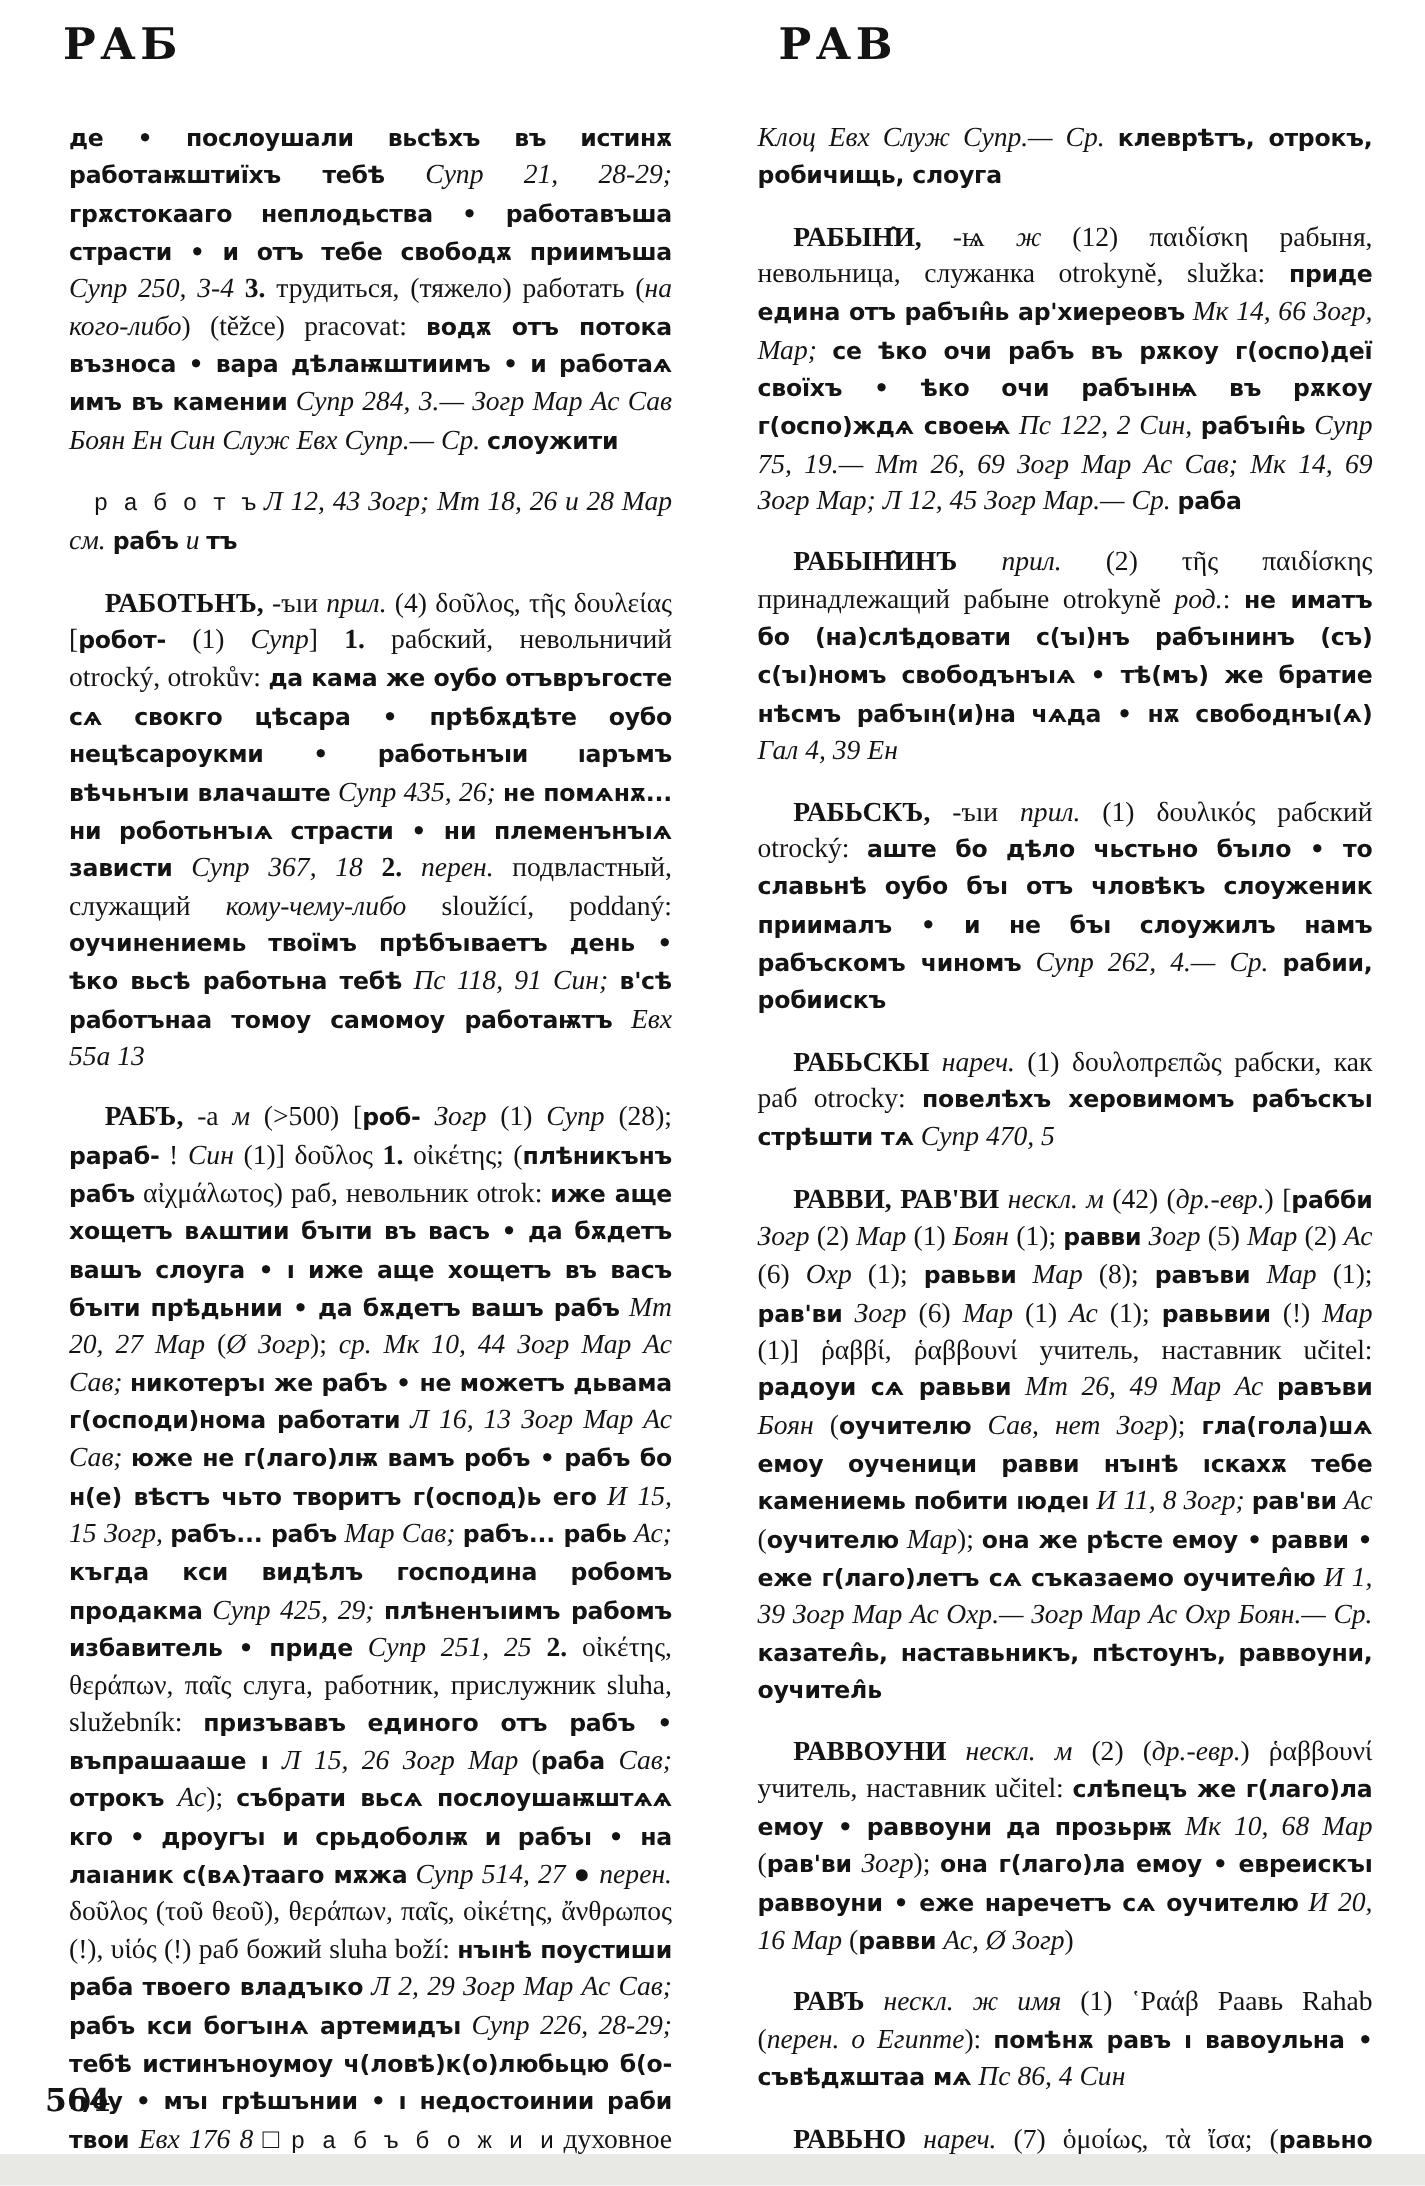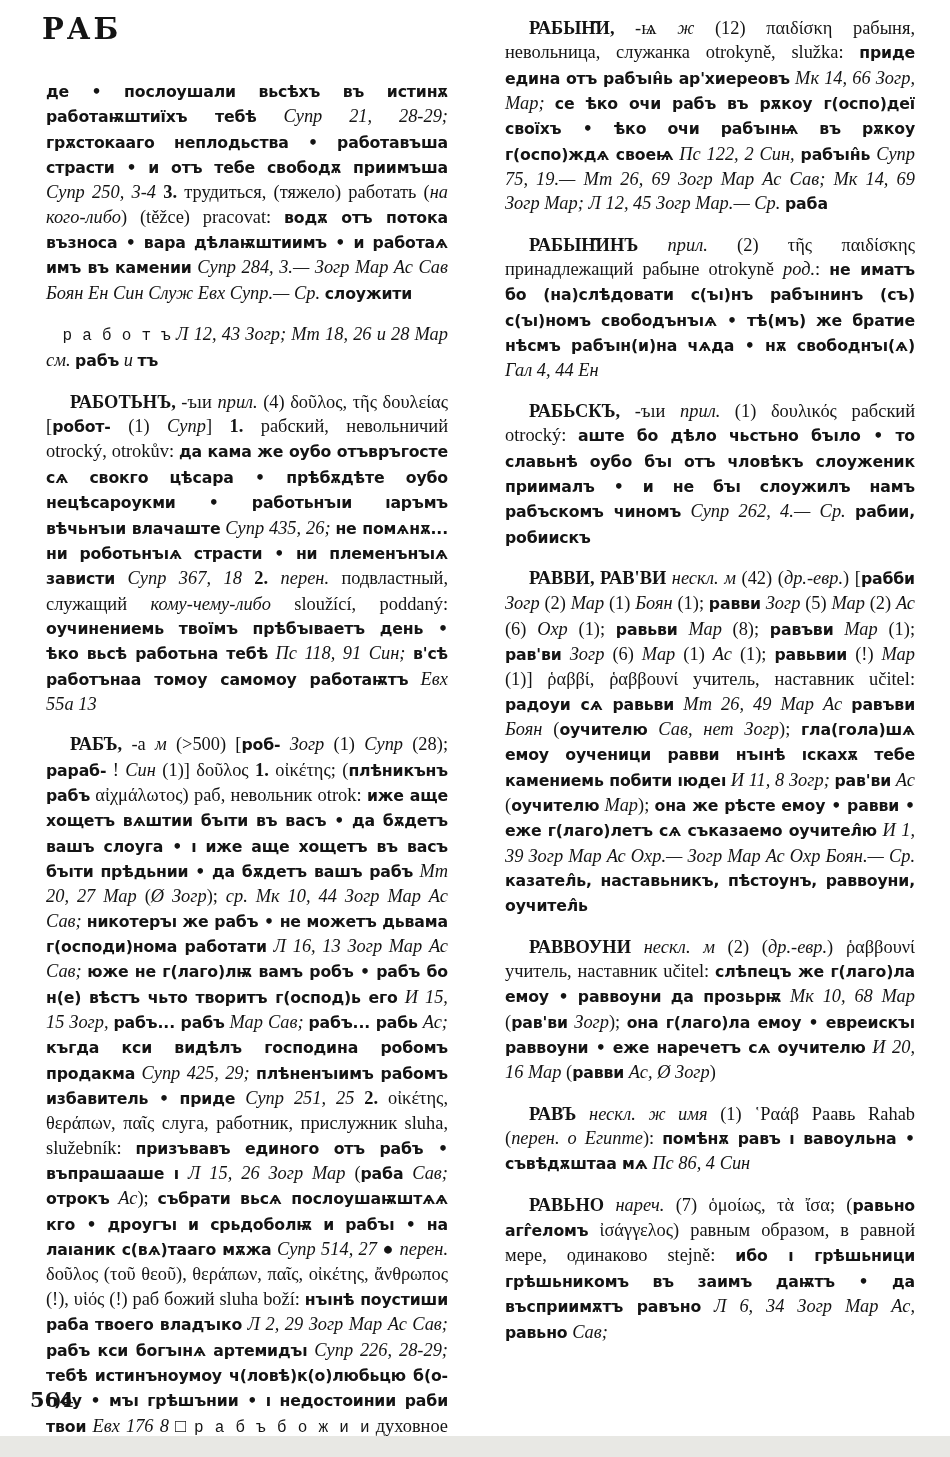--- a/index.html
+++ b/index.html
@@ -30,24 +30,27 @@
   <div class="col col-left">
     <div class="running-head">РАБ</div>
     <div class="col-body">
         <p class="para cont"><b>де • послоушали вьсѣхъ въ истинѫ работаѭштиїхъ тебѣ</b> <i>Супр 21, 28-29;</i> <b>грѫстокааго неплодьства • работавъша страсти • и отъ тебе свободѫ приимъша</b> <i>Супр 250, 3-4</i> <strong>3.</strong> трудиться, (тяжело) работать (<i>на кого-либо</i>) (těžce) pracovat: <b>водѫ отъ потока възноса • вара дѣлаѭштиимъ • и работаѧ имъ въ камении</b> <i>Супр 284, 3.— Зогр Мар Ас Сав Боян Ен Син Служ Евх Супр.— Ср.</i> <b>слоужити</b></p>
         <p class="para xref"><u>р а б о т ъ</u> <i>Л 12, 43 Зогр; Мт 18, 26 и 28 Мар</i> <i>см.</i> <b>рабъ</b> <i>и</i> <b>тъ</b></p>
         <p class="para entry"><strong>РАБОТЬНЪ,</strong> -ъıи <i>прил.</i> (4) δοῦλος, τῆς δουλείας [<b>робот-</b> (1) <i>Супр</i>] <strong>1.</strong> рабский, невольничий otrocký, otrokův: <b>да кама же оубо отъвръгосте сѧ свокго цѣсара • прѣбѫдѣте оубо нецѣсароукми • работьнъıи ıаръмъ вѣчьнъıи влачаште</b> <i>Супр 435, 26;</i> <b>не помѧнѫ... ни роботьнъıѧ страсти • ни племенънъıѧ зависти</b> <i>Супр 367, 18</i> <strong>2.</strong> <i>перен.</i> подвластный, служащий <i>кому-чему-либо</i> sloužící, poddaný: <b>оучинениемь твоїмъ прѣбъıваетъ день • ѣко вьсѣ работьна тебѣ</b> <i>Пс 118, 91 Син;</i> <b>в'сѣ работънаа томоу самомоу работаѭтъ</b> <i>Евх 55а 13</i></p>
         <p class="para entry"><strong>РАБЪ,</strong> -а <i>м</i> (&gt;500) [<b>роб-</b> <i>Зогр</i> (1) <i>Супр</i> (28); <b>рараб-</b> ! <i>Син</i> (1)] δοῦλος <strong>1.</strong> οἰκέτης; (<b>плѣникънъ рабъ</b> αἰχμάλωτος) раб, невольник otrok: <b>иже аще хощетъ вѧштии бъıти въ васъ • да бѫдетъ вашъ слоуга • ı иже аще хощетъ въ васъ бъıти прѣдьнии • да бѫдетъ вашъ рабъ</b> <i>Мт 20, 27 Мар</i> (<i>Ø Зогр</i>); <i>ср. Мк 10, 44 Зогр Мар Ас Сав;</i> <b>никотеръı же рабъ • не можетъ дьвама г(осподи)нома работати</b> <i>Л 16, 13 Зогр Мар Ас Сав;</i> <b>юже не г(лаго)лѭ вамъ робъ • рабъ бо н(е) вѣстъ чьто творитъ г(оспод)ь его</b> <i>И 15, 15 Зогр,</i> <b>рабъ... рабъ</b> <i>Мар Сав;</i> <b>рабъ... рабь</b> <i>Ас;</i> <b>къгда кси видѣлъ господина робомъ продакма</b> <i>Супр 425, 29;</i> <b>плѣненъıимъ рабомъ избавитель • приде</b> <i>Супр 251, 25</i> <strong>2.</strong> οἰκέτης, θεράπων, παῖς слуга, работник, прислужник sluha, služebník: <b>призъвавъ единого отъ рабъ • въпрашааше ı</b> <i>Л 15, 26 Зогр Мар</i> (<b>раба</b> <i>Сав;</i> <b>отрокъ</b> <i>Ас</i>); <b>събрати вьсѧ послоушаѭштѧѧ кго • дроугъı и срьдоболѭ и рабъı • на лаıаник с(вѧ)тааго мѫжа</b> <i>Супр 514, 27</i> ● <i>перен.</i> δοῦλος (τοῦ θεοῦ), θεράπων, παῖς, οἰκέτης, ἄνθρωπος (!), υἱός (!) раб божий sluha boží: <b>нъıнѣ поустиши раба твоего владъıко</b> <i>Л 2, 29 Зогр Мар Ас Сав;</i> <b>рабъ кси богъıнѧ артемидъı</b> <i>Супр 226, 28-29;</i> <b>тебѣ истинъноумоу ч(ловѣ)к(о)любьцю б(о-г)оу • мъı грѣшънии • ı недостоинии раби твои</b> <i>Евх 176 8</i> □ <u>р а б ъ  б о ж и и</u> духовное лицо, священник duchovní, kněz: <b>повръже себе прѣдъ ногама рабъ б(о)жии</b> <i>Супр 524, 14.— Зогр Мар Ас Сав Унд Боян Ен Син</i></p>
       </div>
   </div>
   <div class="col col-right">
+    <div class="running-head">РАВ</div>
     <div class="col-body">
+        <p class="para cont"><i>Клоц Евх Служ Супр.— Ср.</i> <b>клеврѣтъ, отрокъ, робичищь, слоуга</b></p>
         <p class="para entry"><strong>РАБЫН̂И,</strong> -ѩ <i>ж</i> (12) παιδίσκη рабыня, невольница, служанка otrokyně, služka: <b>приде едина отъ рабъıн̂ь ар'хиереовъ</b> <i>Мк 14, 66 Зогр, Мар;</i> <b>се ѣко очи рабъ въ рѫкоу г(оспо)деї своїхъ • ѣко очи рабъıнѩ въ рѫкоу г(оспо)ждѧ своеѩ</b> <i>Пс 122, 2 Син,</i> <b>рабъıн̂ь</b> <i>Супр 75, 19.— Мт 26, 69 Зогр Мар Ас Сав; Мк 14, 69 Зогр Мар; Л 12, 45 Зогр Мар.— Ср.</i> <b>раба</b></p>
-        <p class="para entry"><strong>РАБЫН̂ИНЪ</strong> <i>прил.</i> (2) τῆς παιδίσκης принадлежащий рабыне otrokyně <i>род.</i>: <b>не иматъ бо (на)слѣдовати с(ъı)нъ рабъıнинъ (съ) с(ъı)номъ свободънъıѧ • тѣ(мъ) же братие нѣсмъ рабъıн(и)на чѧда • нѫ свободнъı(ѧ)</b> <i>Гал 4, 44 Ен</i></p>
+        <p class="para entry"><strong>РАБЫН̂ИНЪ</strong> <i>прил.</i> (2) τῆς παιδίσκης принадлежащий рабыне otrokyně <i>род.</i>: <b>не иматъ бо (на)слѣдовати с(ъı)нъ рабъıнинъ (съ) с(ъı)номъ свободънъıѧ • тѣ(мъ) же братие нѣсмъ рабъıн(и)на чѧда • нѫ свободнъı(ѧ)</b> <i>Гал 4, 39 Ен</i></p>
         <p class="para entry"><strong>РАБЬСКЪ,</strong> -ъıи <i>прил.</i> (1) δουλικός рабский otrocký: <b>аште бо дѣло чьстьно бъıло • то славьнѣ оубо бъı отъ чловѣкъ слоуженик приималъ • и не бъı слоужилъ намъ рабъскомъ чиномъ</b> <i>Супр 262, 4.— Ср.</i> <b>рабии, робиискъ</b></p>
+        <p class="para entry"><strong>РАБЬСКЫ</strong> <i>нареч.</i> (1) δουλοπρεπῶς рабски, как раб otrocky: <b>повелѣхъ херовимомъ рабъскъı стрѣшти тѧ</b> <i>Супр 470, 5</i></p>
         <p class="para entry"><strong>РАВВИ, РАВ'ВИ</strong> <i>нескл. м</i> (42) (<i>др.-евр.</i>) [<b>рабби</b> <i>Зогр</i> (2) <i>Мар</i> (1) <i>Боян</i> (1); <b>равви</b> <i>Зогр</i> (5) <i>Мар</i> (2) <i>Ас</i> (6) <i>Охр</i> (1); <b>равьви</b> <i>Мар</i> (8); <b>равъви</b> <i>Мар</i> (1); <b>рав'ви</b> <i>Зогр</i> (6) <i>Мар</i> (1) <i>Ас</i> (1); <b>равьвии</b> (!) <i>Мар</i> (1)] ῥαββί, ῥαββουνί учитель, наставник učitel: <b>радоуи сѧ равьви</b> <i>Мт 26, 49 Мар Ас</i> <b>равъви</b> <i>Боян</i> (<b>оучителю</b> <i>Сав, нет Зогр</i>); <b>гла(гола)шѧ емоу оученици равви нъıнѣ ıскахѫ тебе камениемь побити ıюдеı</b> <i>И 11, 8 Зогр;</i> <b>рав'ви</b> <i>Ас</i> (<b>оучителю</b> <i>Мар</i>); <b>она же рѣсте емоу • равви • еже г(лаго)летъ сѧ съказаемо оучител̂ю</b> <i>И 1, 39 Зогр Мар Ас Охр.— Зогр Мар Ас Охр Боян.— Ср.</i> <b>казател̂ь, наставьникъ, пѣстоунъ, раввоуни, оучител̂ь</b></p>
         <p class="para entry"><strong>РАВВОУНИ</strong> <i>нескл. м</i> (2) (<i>др.-евр.</i>) ῥαββουνί учитель, наставник učitel: <b>слѣпецъ же г(лаго)ла емоу • раввоуни да прозьрѭ</b> <i>Мк 10, 68 Мар</i> (<b>рав'ви</b> <i>Зогр</i>); <b>она г(лаго)ла емоу • евреискъı раввоуни • еже наречетъ сѧ оучителю</b> <i>И 20, 16 Мар</i> (<b>равви</b> <i>Ас, Ø Зогр</i>)</p>
         <p class="para entry"><strong>РАВЪ</strong> <i>нескл. ж имя</i> (1) ῾Ραάβ Раавь Rahab (<i>перен. о Египте</i>): <b>помѣнѫ равъ ı вавоульна • съвѣдѫштаа мѧ</b> <i>Пс 86, 4 Син</i></p>
         <p class="para entry"><strong>РАВЬНО</strong> <i>нареч.</i> (7) ὁμοίως, τὰ ἴσα; (<b>равьно агг̂еломъ</b> ἰσάγγελος) равным образом, в равной мере, одинаково stejně: <b>ибо ı грѣшьници грѣшьникомъ въ заимъ даѭтъ • да въсприимѫтъ равъно</b> <i>Л 6, 34 Зогр Мар Ас,</i> <b>равьно</b> <i>Сав;</i></p>
       </div>
   </div>
   <div class="page-number">564</div>
 </div>
 
 </body></html>

